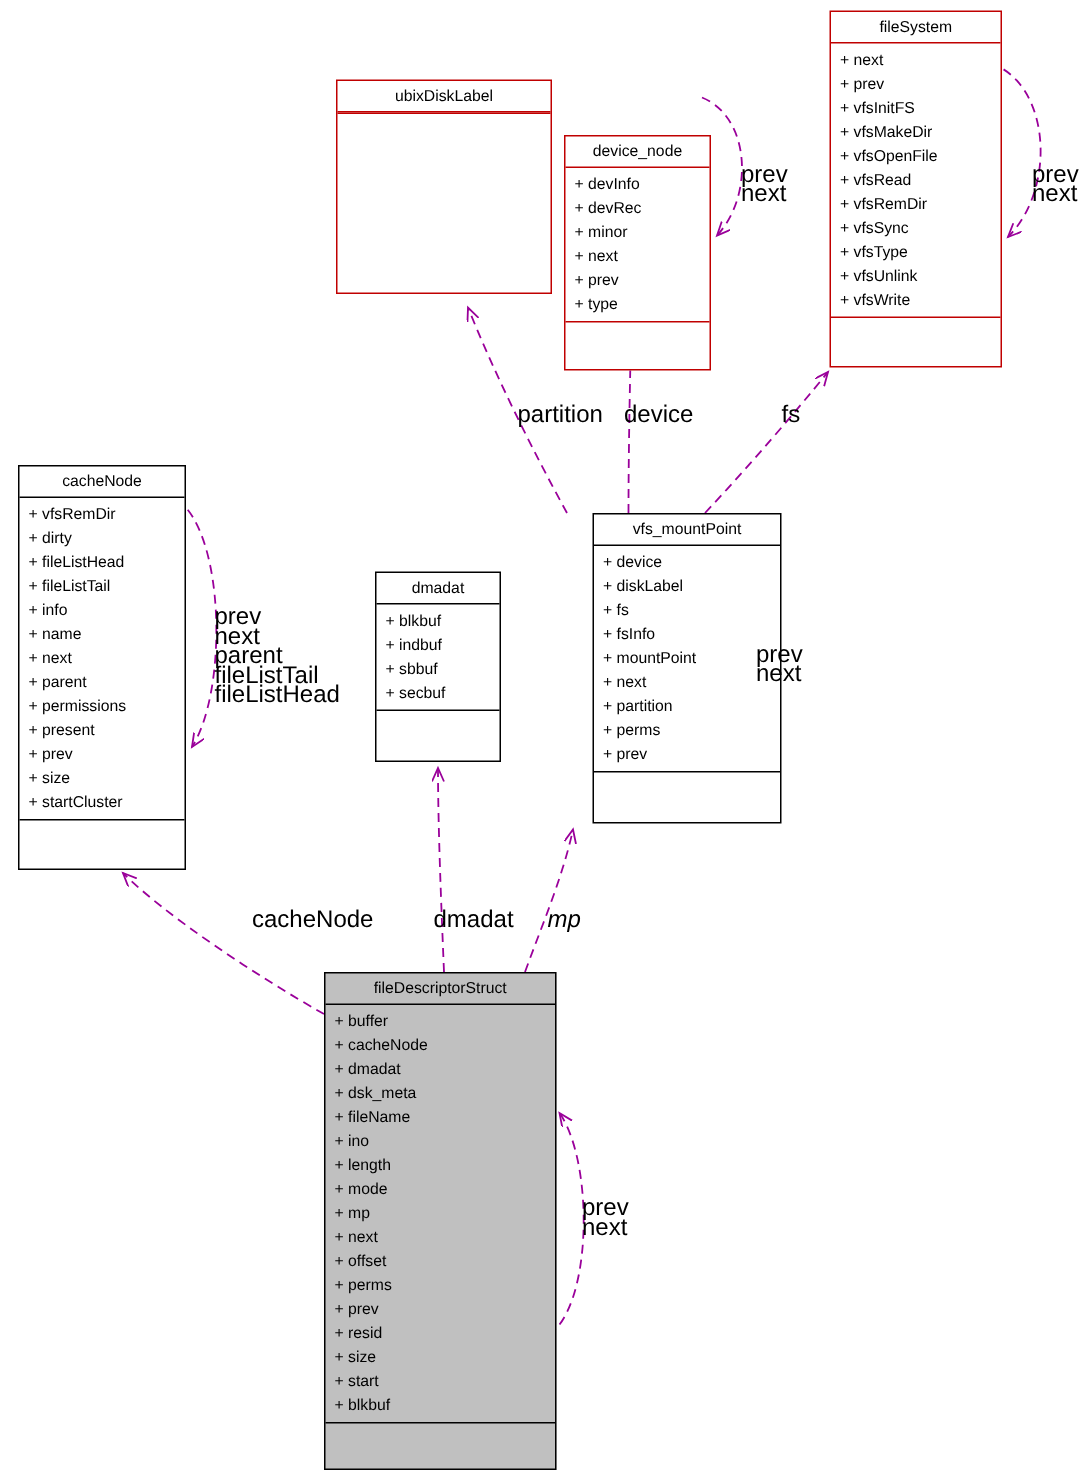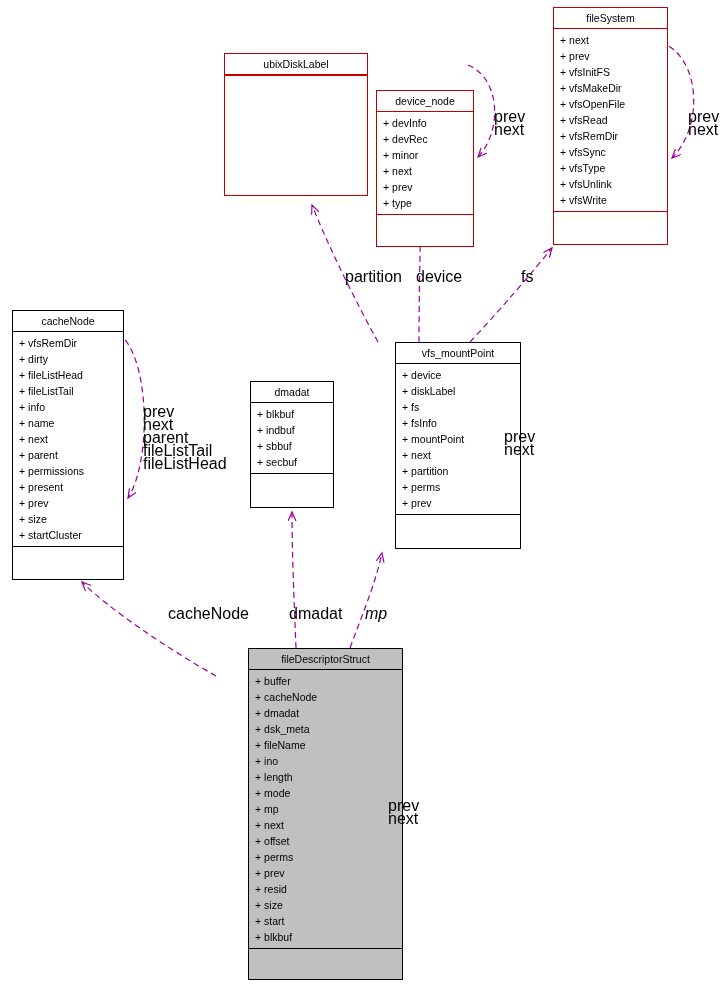--- a/index.html
+++ b/index.html
@@ -194,21 +194,21 @@
     <div class="uml-attrs">
       <div class="uml-attr">+ blkbuf</div>
       <div class="uml-attr">+ indbuf</div>
       <div class="uml-attr">+ sbbuf</div>
       <div class="uml-attr">+ secbuf</div>
     </div>
     <div class="uml-sep"></div>
     <div class="uml-empty"></div>
   </div>
 
-  <div class="uml-class gray" style="left:216px; top:648px; width:155px; height:332px;margin-left:32px;">
+  <div class="uml-class gray" style="left:216px; top:648px; width:155px; height:332px;">
     <div class="uml-title">fileDescriptorStruct</div>
     <div class="uml-sep"></div>
     <div class="uml-attrs">
       <div class="uml-attr">+ buffer</div>
       <div class="uml-attr">+ cacheNode</div>
       <div class="uml-attr">+ dmadat</div>
       <div class="uml-attr">+ dsk_meta</div>
       <div class="uml-attr">+ fileName</div>
       <div class="uml-attr">+ ino</div>
       <div class="uml-attr">+ length</div>

